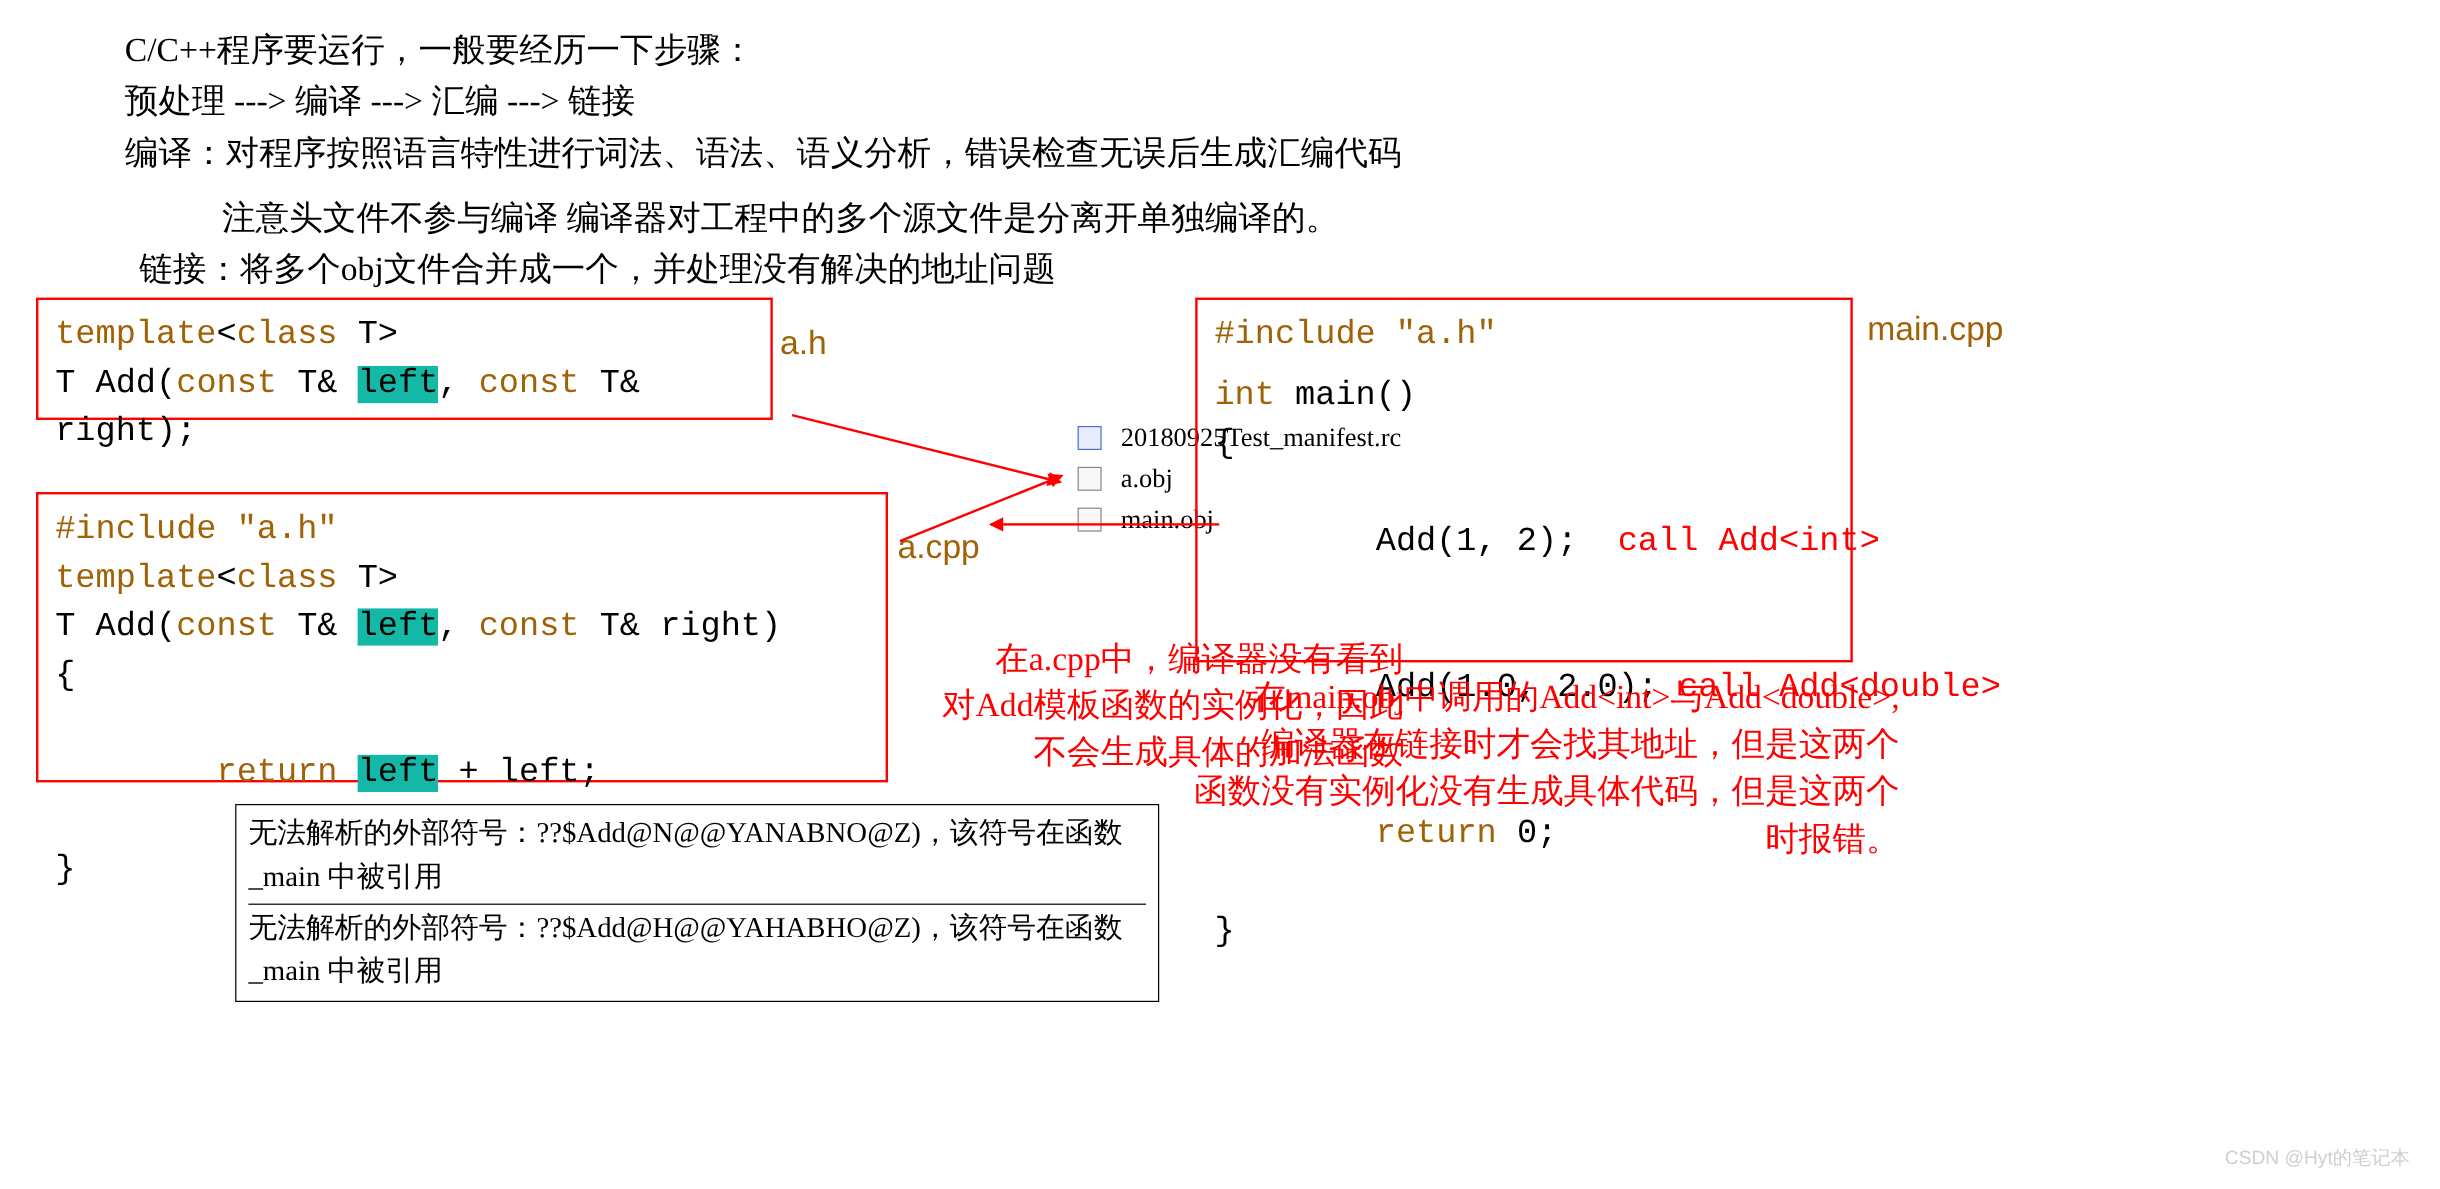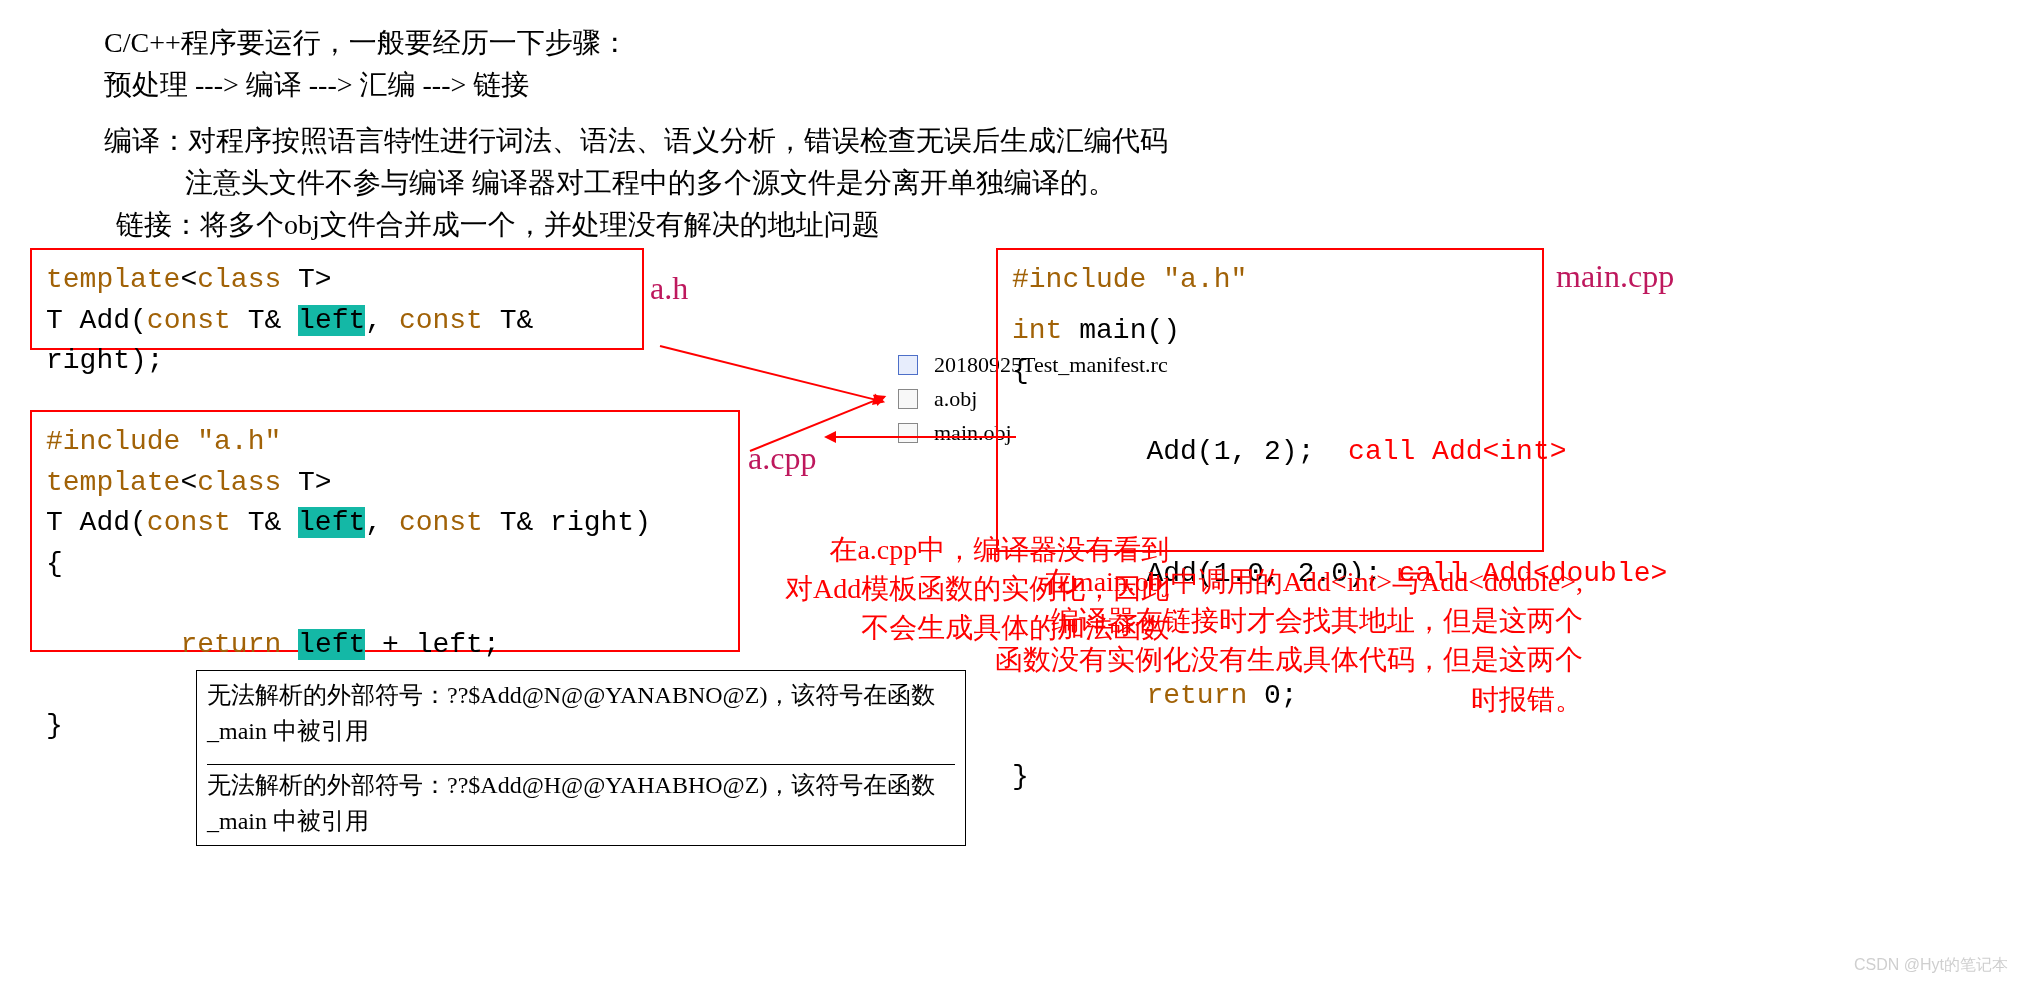--- a/index.html
+++ b/index.html
@@ -18,23 +18,23 @@
     border: 2px solid #ff0000;
     padding: 10px 14px;
     font-family: "Courier New", monospace;
     font-size: 28px;
     line-height: 1.45;
   }
   .code-box .kw { color: #a16207; }
   .code-box .hl { background: #14b8a6; }
   .red-label {
     position: absolute;
-    color: #be185d;
-    font-family: Liberation Serif, serif;
-    font-size: 32px;
+    color: #a16207;
+    font-family: Liberation Sans, sans-serif;
+    font-size: 28px;
   }
   .red-note {
     position: absolute;
     color: #ff0000;
     font-family: "SimSun", serif;
     font-size: 28px;
     line-height: 1.4;
     text-align: right;
   }
   .file-list { position: absolute; font-size: 22px; }
@@ -74,21 +74,21 @@
     border-top: 6px solid transparent;
     border-bottom: 6px solid transparent;
   }
   .inline-red { color: #ff0000; font-family: "Courier New", monospace; }
 </style>
 </head>
 <body>
 
 <div class="text-block" style="left:104px; top:22px;">C/C++程序要运行，一般要经历一下步骤：</div>
 <div class="text-block" style="left:104px; top:64px;">预处理 ---&gt; 编译 ---&gt; 汇编 ---&gt; 链接</div>
-<div class="text-block" style="left:104px; top:120px;text-align:center;">编译：对程序按照语言特性进行词法、语法、语义分析，错误检查无误后生成汇编代码</div>
+<div class="text-block" style="left:104px; top:108px;text-align:center;">编译：对程序按照语言特性进行词法、语法、语义分析，错误检查无误后生成汇编代码</div>
 <div class="text-block" style="left:185px; top:162px;">注意头文件不参与编译  编译器对工程中的多个源文件是分离开单独编译的。</div>
 <div class="text-block" style="left:116px; top:204px;">链接：将多个obj文件合并成一个，并处理没有解决的地址问题</div>
 
 <div class="code-box" style="left:30px; top:248px; width:614px; height:102px;">
   <div>
     <span class="kw">template</span><span>&lt;</span><span class="kw">class</span><span> T</span><span>&gt;</span>
   </div>
   <div>
     <span>T </span><span>Add</span><span>(</span><span class="kw">const</span><span> T&amp; </span><span class="hl">left</span><span>, </span><span class="kw">const</span><span> T&amp; right);</span>
   </div>
@@ -157,17 +157,17 @@
 </div>
 
 <div class="red-note" style="left:983px; top:562px; width:600px;">
   <div>在main.obj中调用的Add&lt;int&gt;与Add&lt;double&gt;,</div>
   <div>编译器在链接时才会找其地址，但是这两个</div>
   <div>函数没有实例化没有生成具体代码，但是这两个</div>
   <div>时报错。</div>
 </div>
 
 <div class="error-box" style="left:196px; top:670px; width:770px;">
-  <div style="border-bottom:1px solid #000; padding-bottom:15px;">无法解析的外部符号：??$Add@N@@YANABNO@Z)，该符号在函数 _main 中被引用</div>
+  <div style="border-bottom:1px solid #000; padding-bottom:4px;">无法解析的外部符号：??$Add@N@@YANABNO@Z)，该符号在函数 _main 中被引用</div>
   <div style="padding-top:2px;">无法解析的外部符号：??$Add@H@@YAHABHO@Z)，该符号在函数 _main 中被引用</div>
 </div>
 
 <div class="watermark" style="right:25px; bottom:15px;">CSDN @Hyt的笔记本</div>
 
 </body></html>

